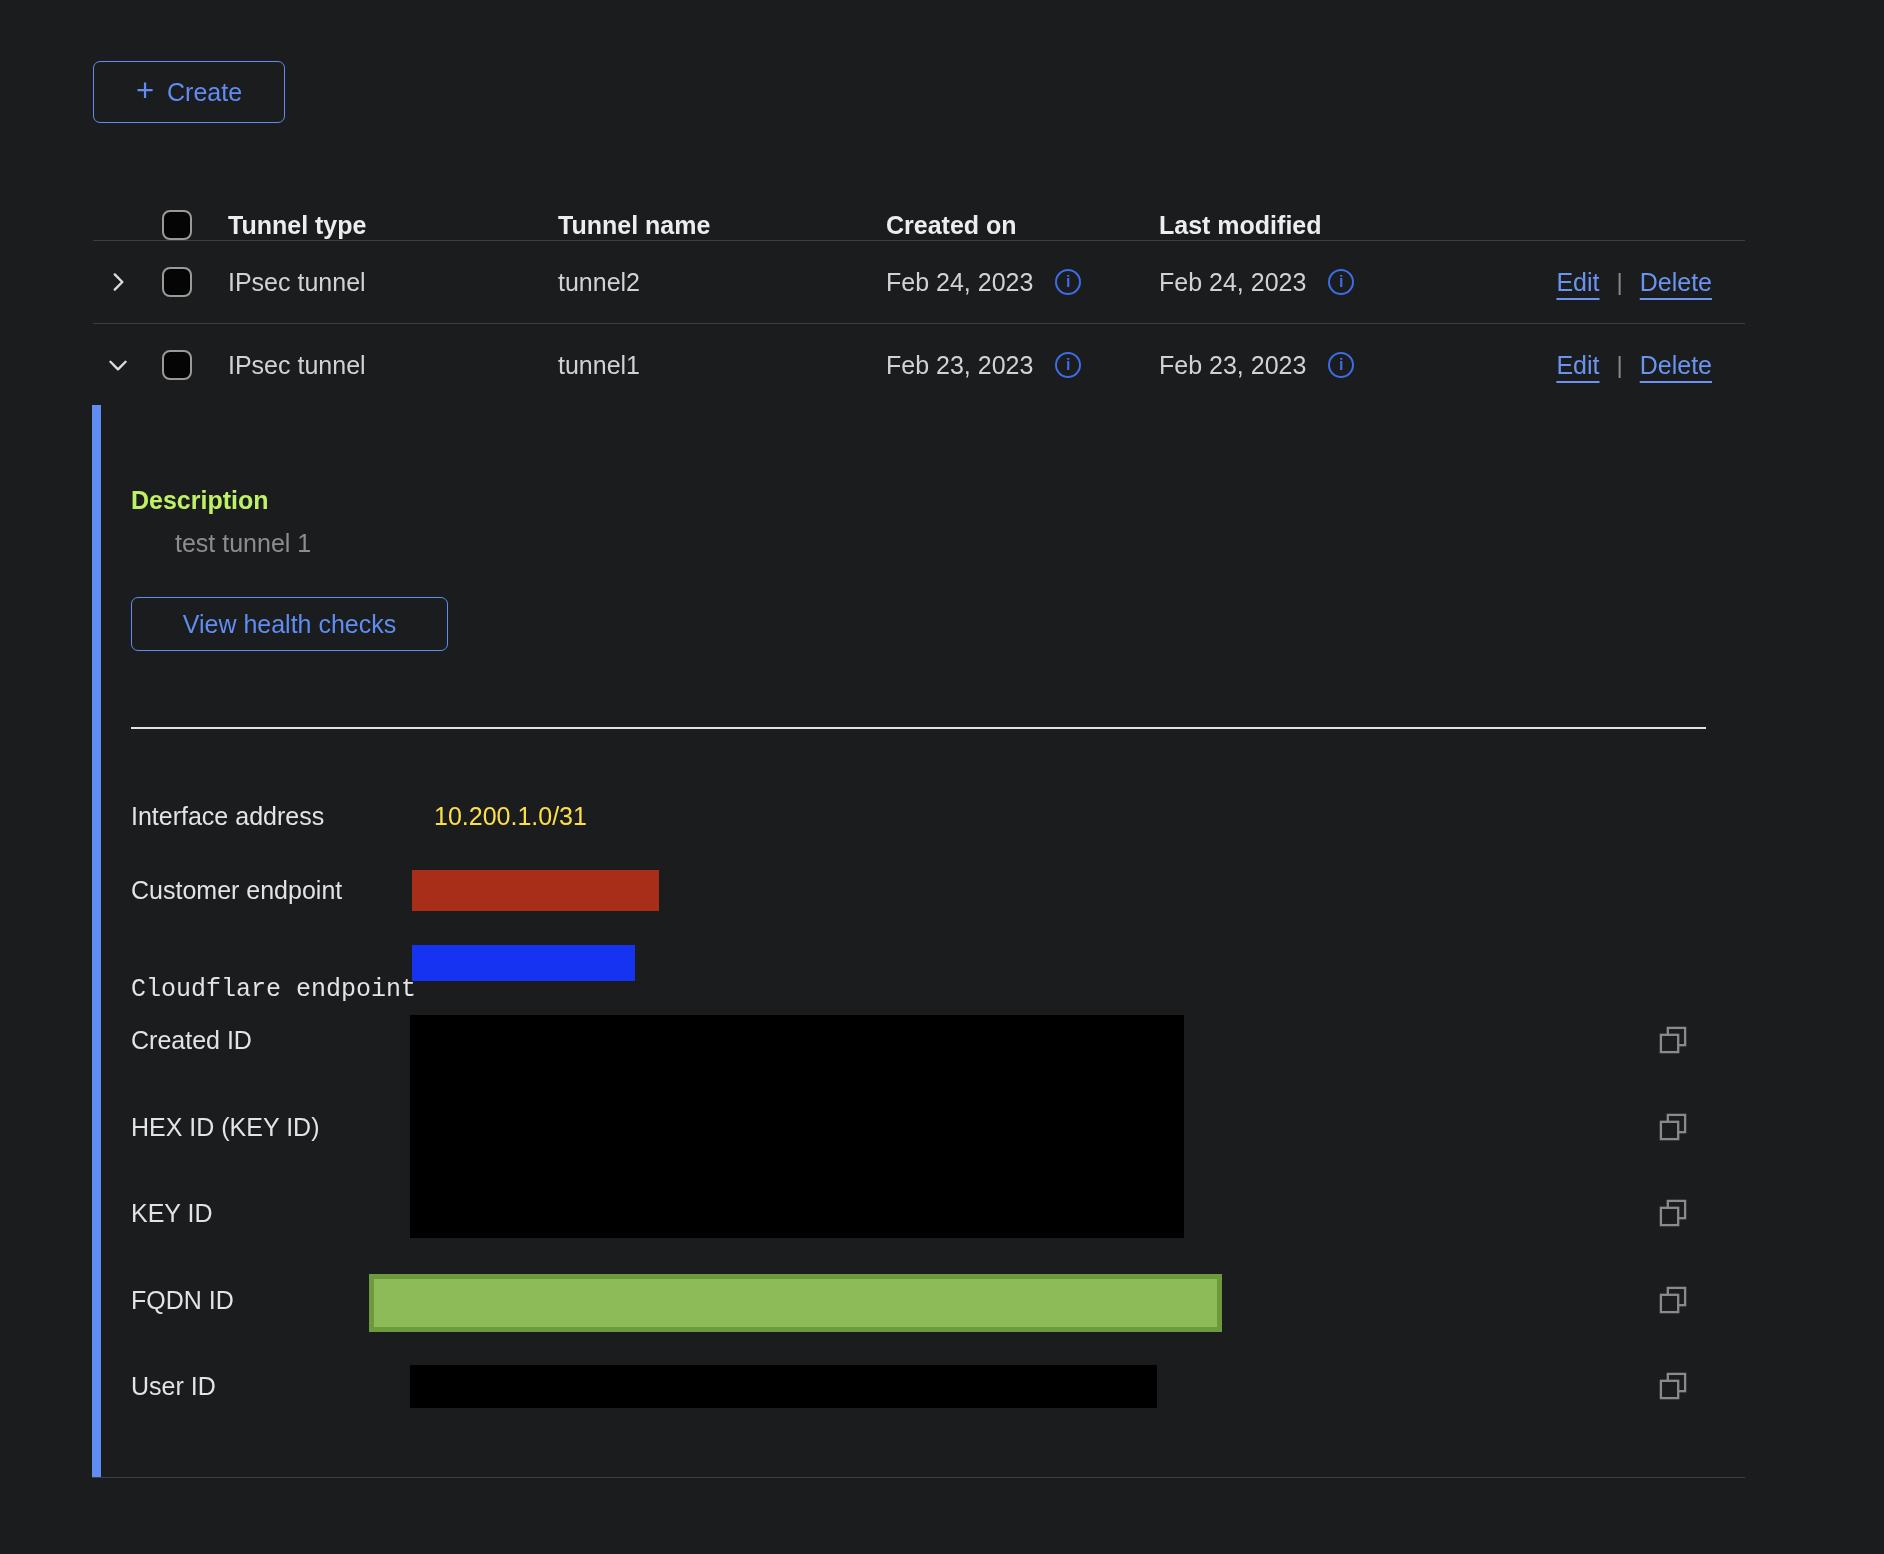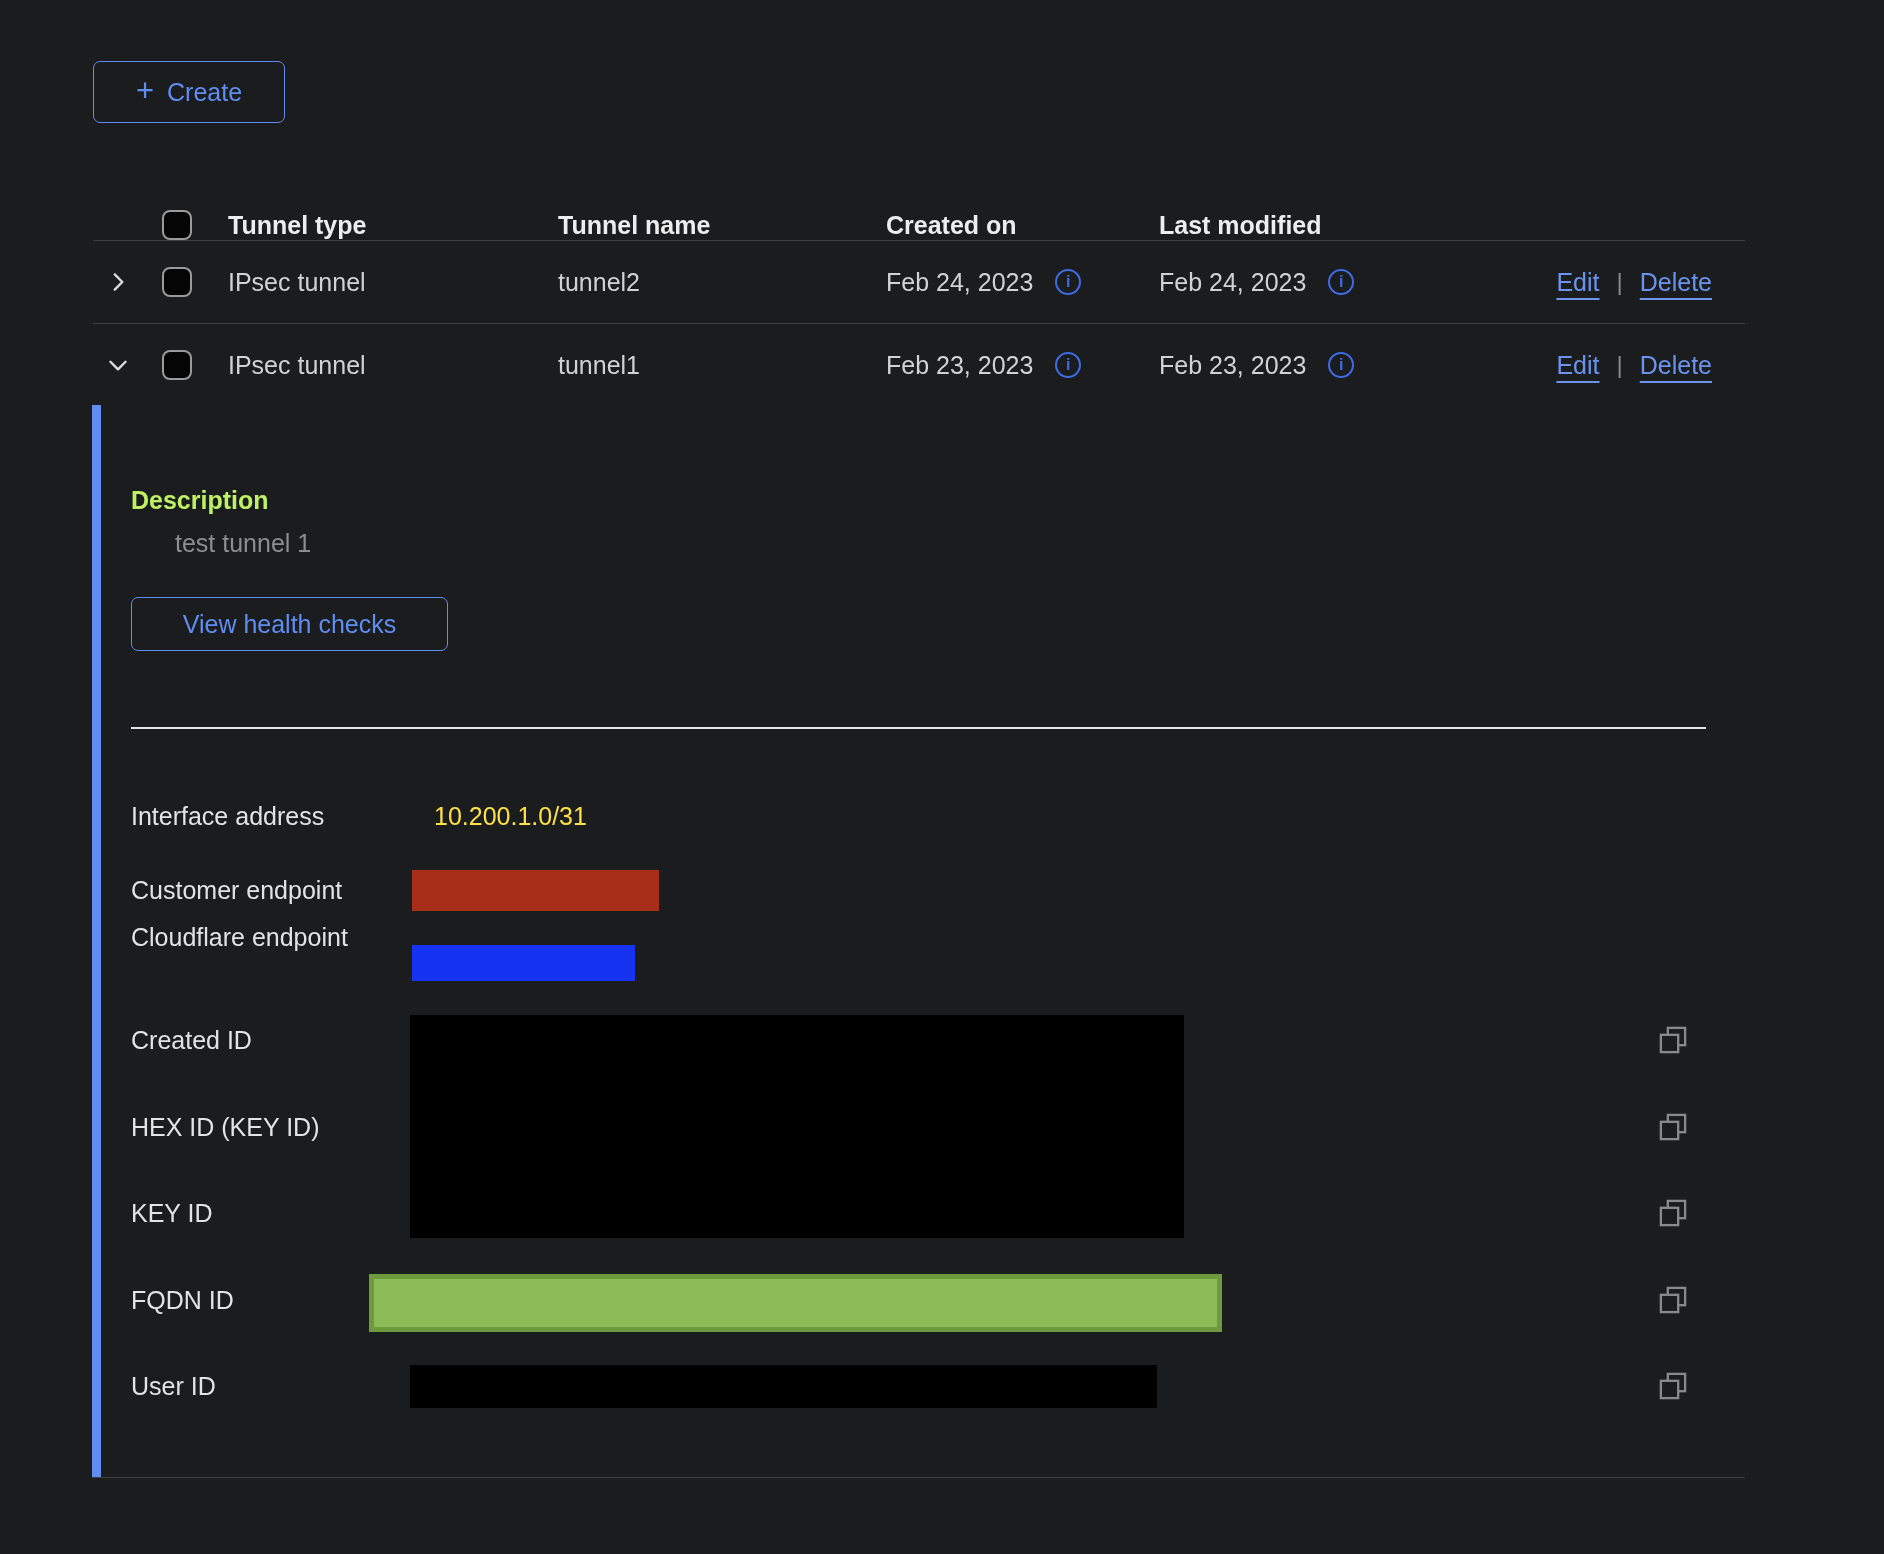--- a/index.html
+++ b/index.html
@@ -56,21 +56,21 @@
   .btn-health{
     position:absolute;left:39px;top:192px;width:317px;height:54px;
     background:transparent;border:1.5px solid var(--accent-blue,#5f8df2);
     border-radius:7px;color:var(--accent-blue,#5f8df2);font-family:inherit;
     font-size:25px;cursor:pointer;
   }
   .d-divider{position:absolute;left:39px;top:322px;width:1575px;height:2px;background:#e3e3e3;}
   .d-label{left:39px;color:#e3e3e3;}
   .lbl-interface{top:396px;}
   .lbl-customer{top:470px;}
-  .lbl-cloudflare{top:517px;}
+  .lbl-cloudflare{top:570px;font-family:Liberation Mono, monospace;}
   .lbl-tunnel{top:620px;}
   .lbl-hex{top:707px;}
   .lbl-key{top:793px;text-align:right;}
   .lbl-fqdn{top:880px;}
   .lbl-user{top:966px;}
   .val-interface{left:342px;top:396px;color:#fde047;}
   .redaction{position:absolute;}
   .block-red{left:320px;top:465px;width:247px;height:41px;background:var(--redaction-red,#a82e1a);}
   .block-blue{left:320px;top:540px;width:223px;height:36px;background:var(--redaction-blue,#1733f2);}
   .block-black-group{left:318px;top:610px;width:774px;height:223px;background:var(--redaction-black,#000);}

